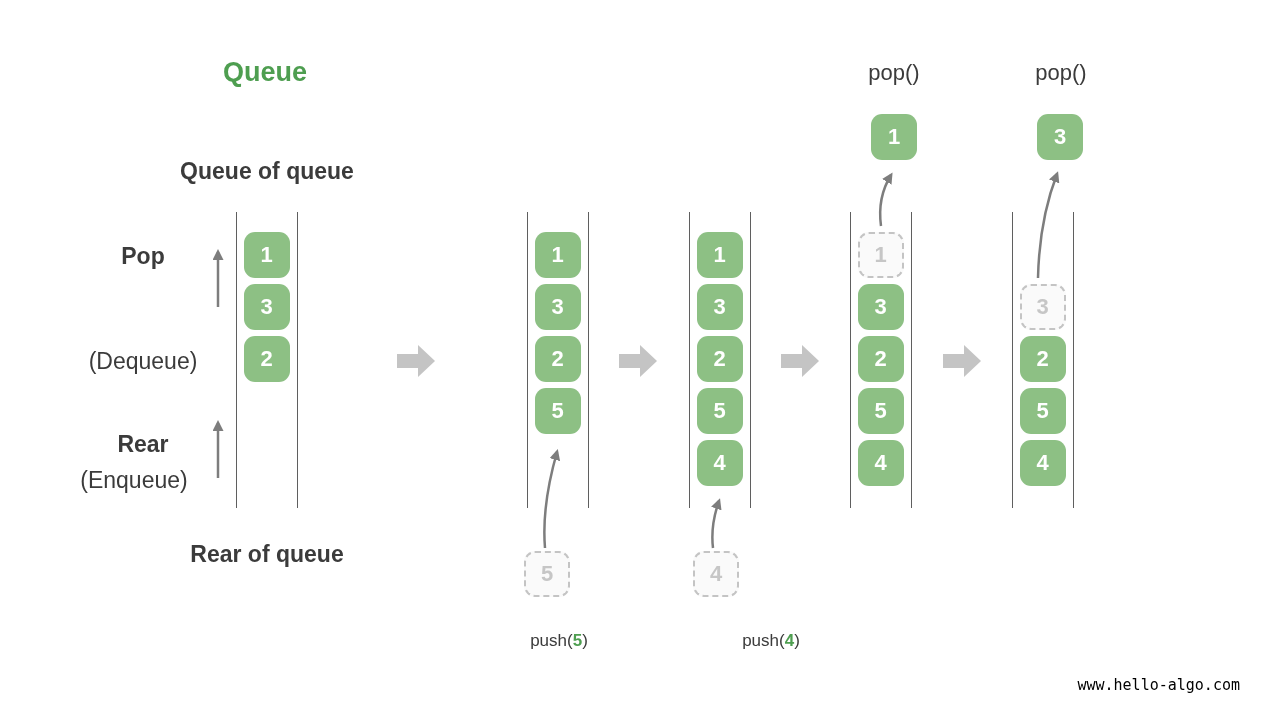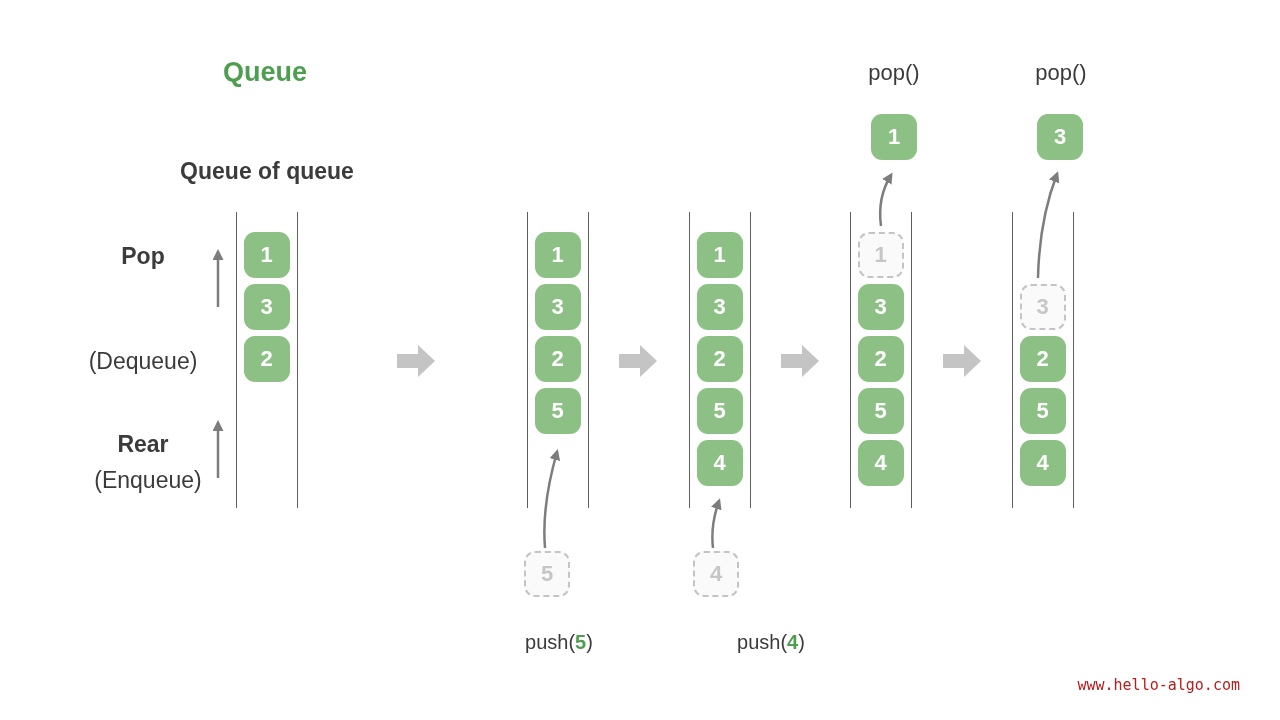--- a/index.html
+++ b/index.html
@@ -8,23 +8,23 @@
     font-family:"Liberation Sans",sans-serif;
     text-align:right;
   }
   
   .ctr{position:absolute;transform:translateX(-50%);white-space:nowrap;}
   .title{font-size:27px;font-weight:bold;color:#4e9e50;}
   .lbl{font-size:23px;font-weight:bold;color:#3b3b3b;}
   .lbl-sub{font-size:23px;font-weight:normal;color:#3b3b3b;}
   .mono{font-family:Liberation Sans, sans-serif;}
   .pop-call{font-size:22px;color:#3b3b3b;}
-  .push-call{font-size:20px;color:#3b3b3b;}
+  .push-call{font-size:17px;color:#3b3b3b;}
   .push-arg{color:#4e9e50;font-weight:bold;}
-  .watermark{position:absolute;right:40px;top:676px;font-size:15px;color:#b91c1c;
+  .watermark{position:absolute;right:40px;top:676px;font-size:15px;color:#000000;
     font-family:"DejaVu Sans Mono",monospace;}
   
   .column{
     position:absolute;top:212px;width:62px;height:296px;box-sizing:border-box;
     border-left:1.5px solid #5f5f5f;border-right:1.5px solid #5f5f5f;
   }
   .cell{
     position:absolute;left:6.5px;width:46px;height:46px;box-sizing:border-box;
     border-radius:11px;display:flex;align-items:center;justify-content:center;
     font-size:22px;font-weight:bold;
@@ -40,21 +40,22 @@
 </head>
 <body>
 
 <div id="canvas">
 
   <div class="ctr title" style="left:265px;top:57px;">Queue</div>
   <div class="ctr lbl" style="left:267px;top:158px;">Queue of queue</div>
   <div class="ctr lbl" style="left:143px;top:243px;">Pop</div>
   <div class="ctr lbl-sub" style="left:143px;top:304px;margin-top:44px;">(Dequeue)</div>
   <div class="ctr lbl" style="left:143px;top:431px;">Rear</div>
-  <div class="ctr lbl-sub" style="left:148px;top:467px;">(Enqueue)</div>
+  <div class="ctr lbl-sub" style="left:134px;top:467px;">(Enqueue)</div>
+  <div class="ctr lbl" style="left:267px;top:541px;">Rear of queue</div>
 
   <div class="ctr mono pop-call" style="left:894px;top:60px;">pop()</div>
   <div class="ctr mono pop-call" style="left:1061px;top:60px;">pop()</div>
 
   <div class="cell solid floating" style="left:871px;top:114px;">1</div>
   <div class="cell solid floating" style="left:1037px;top:114px;">3</div>
 
   <div class="column" style="left:236px;">
     <div class="cell solid r0">1</div>
     <div class="cell solid r1">3</div>

